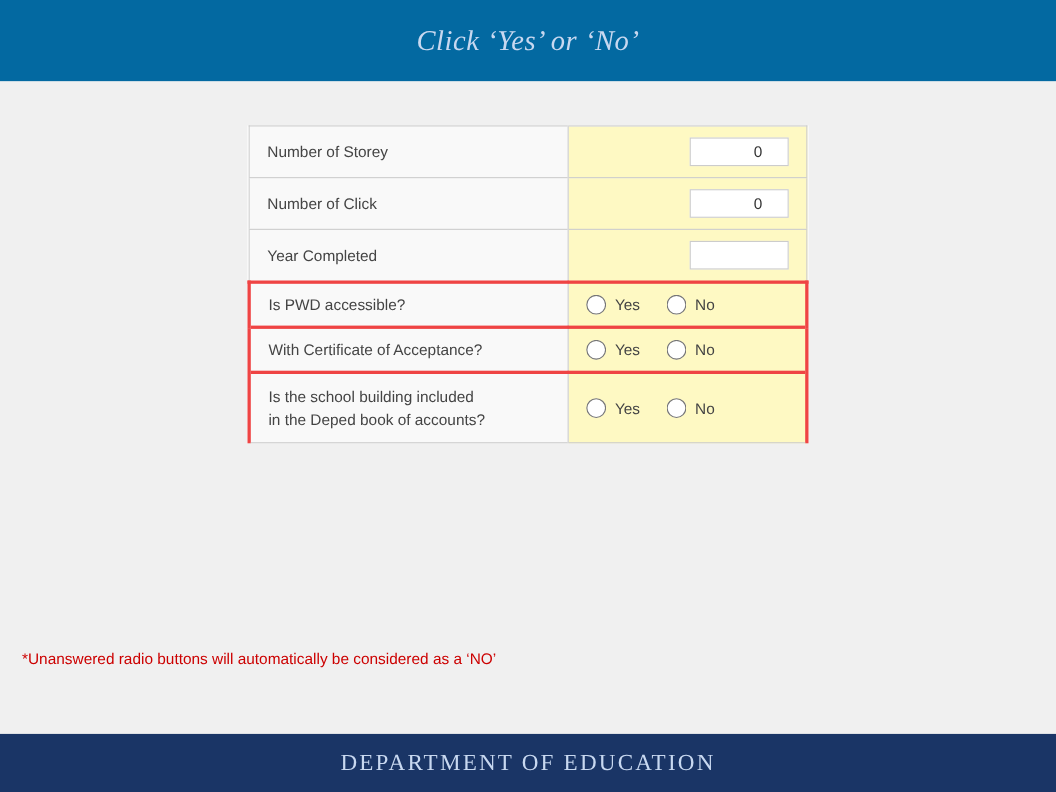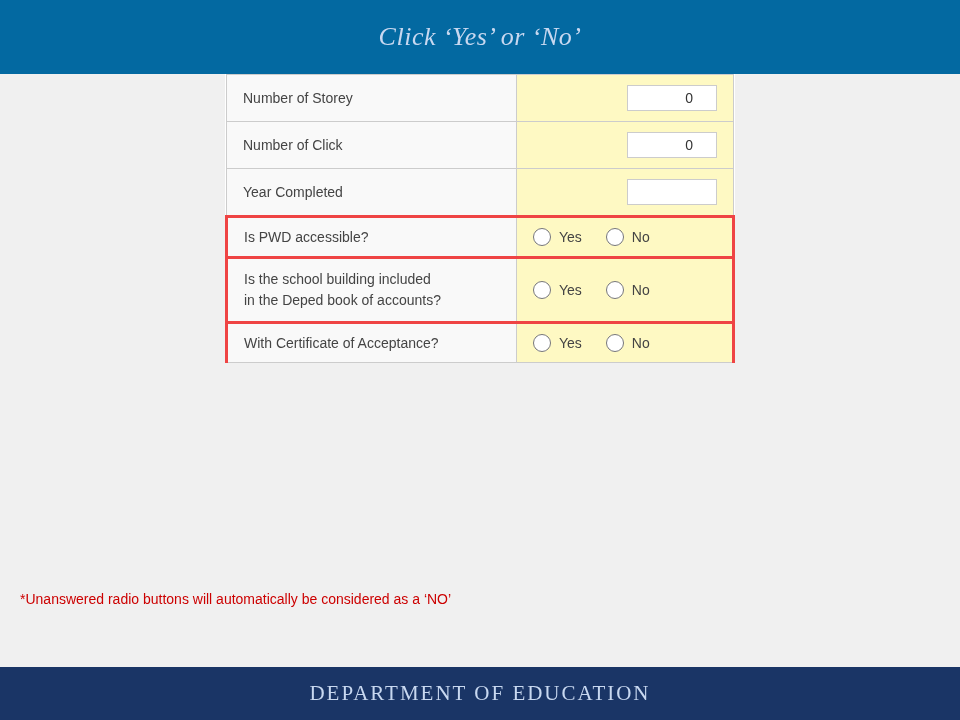--- a/index.html
+++ b/index.html
@@ -27,20 +27,21 @@
     }
 
     
     .main {
       flex: 1;
       background: #f0f0f0;
       display: flex;
       flex-direction: column;
       align-items: center;
       justify-content: flex-start;
+      padding-top: 40px;
       position: relative;
     }
 
     
     .form-table {
       width: 510px;
       border-collapse: collapse;
       background: #fff;
       border: 1px solid #ccc;
     }
@@ -177,45 +178,45 @@
         <div class="radio-row">
           <input type="radio" name="pwd" class="radio-input" style="">
           <span class="radio-label">Yes</span>
           <input type="radio" name="pwd" class="radio-input" style="margin-left: 16px;">
           <span class="radio-label">No</span>
         </div>
       </td>
     </tr>
 
     <tr class="radio-section">
+      <td class="label-cell">With Certificate of Acceptance?</td>
+      <td class="input-cell">
+        <div class="radio-row">
+          <input type="radio" name="certificate" class="radio-input" style="">
+          <span class="radio-label">Yes</span>
+          <input type="radio" name="certificate" class="radio-input" style="margin-left: 16px;">
+          <span class="radio-label">No</span>
+        </div>
+      </td>
+    </tr>
+
+    <tr class="radio-section">
       <td class="label-cell multi-line-label">
         <span>Is the school building included</span><br>
         <span>in the Deped book of accounts?</span>
       </td>
       <td class="input-cell">
         <div class="radio-row">
           <input type="radio" name="deped" class="radio-input" style="">
           <span class="radio-label">Yes</span>
           <input type="radio" name="deped" class="radio-input" style="margin-left: 16px;">
           <span class="radio-label">No</span>
         </div>
       </td>
     </tr>
-
-    <tr class="radio-section">
-      <td class="label-cell">With Certificate of Acceptance?</td>
-      <td class="input-cell">
-        <div class="radio-row">
-          <input type="radio" name="certificate" class="radio-input" style="">
-          <span class="radio-label">Yes</span>
-          <input type="radio" name="certificate" class="radio-input" style="margin-left: 16px;">
-          <span class="radio-label">No</span>
-        </div>
-      </td>
-    </tr>
   </tbody>
     </table>
 
   <div class="footer-note">*Unanswered radio buttons will automatically be considered as a ‘NO’</div>
 
 </div>
 
 <div class="footer">
   <span>Department of Education</span>
 </div>

